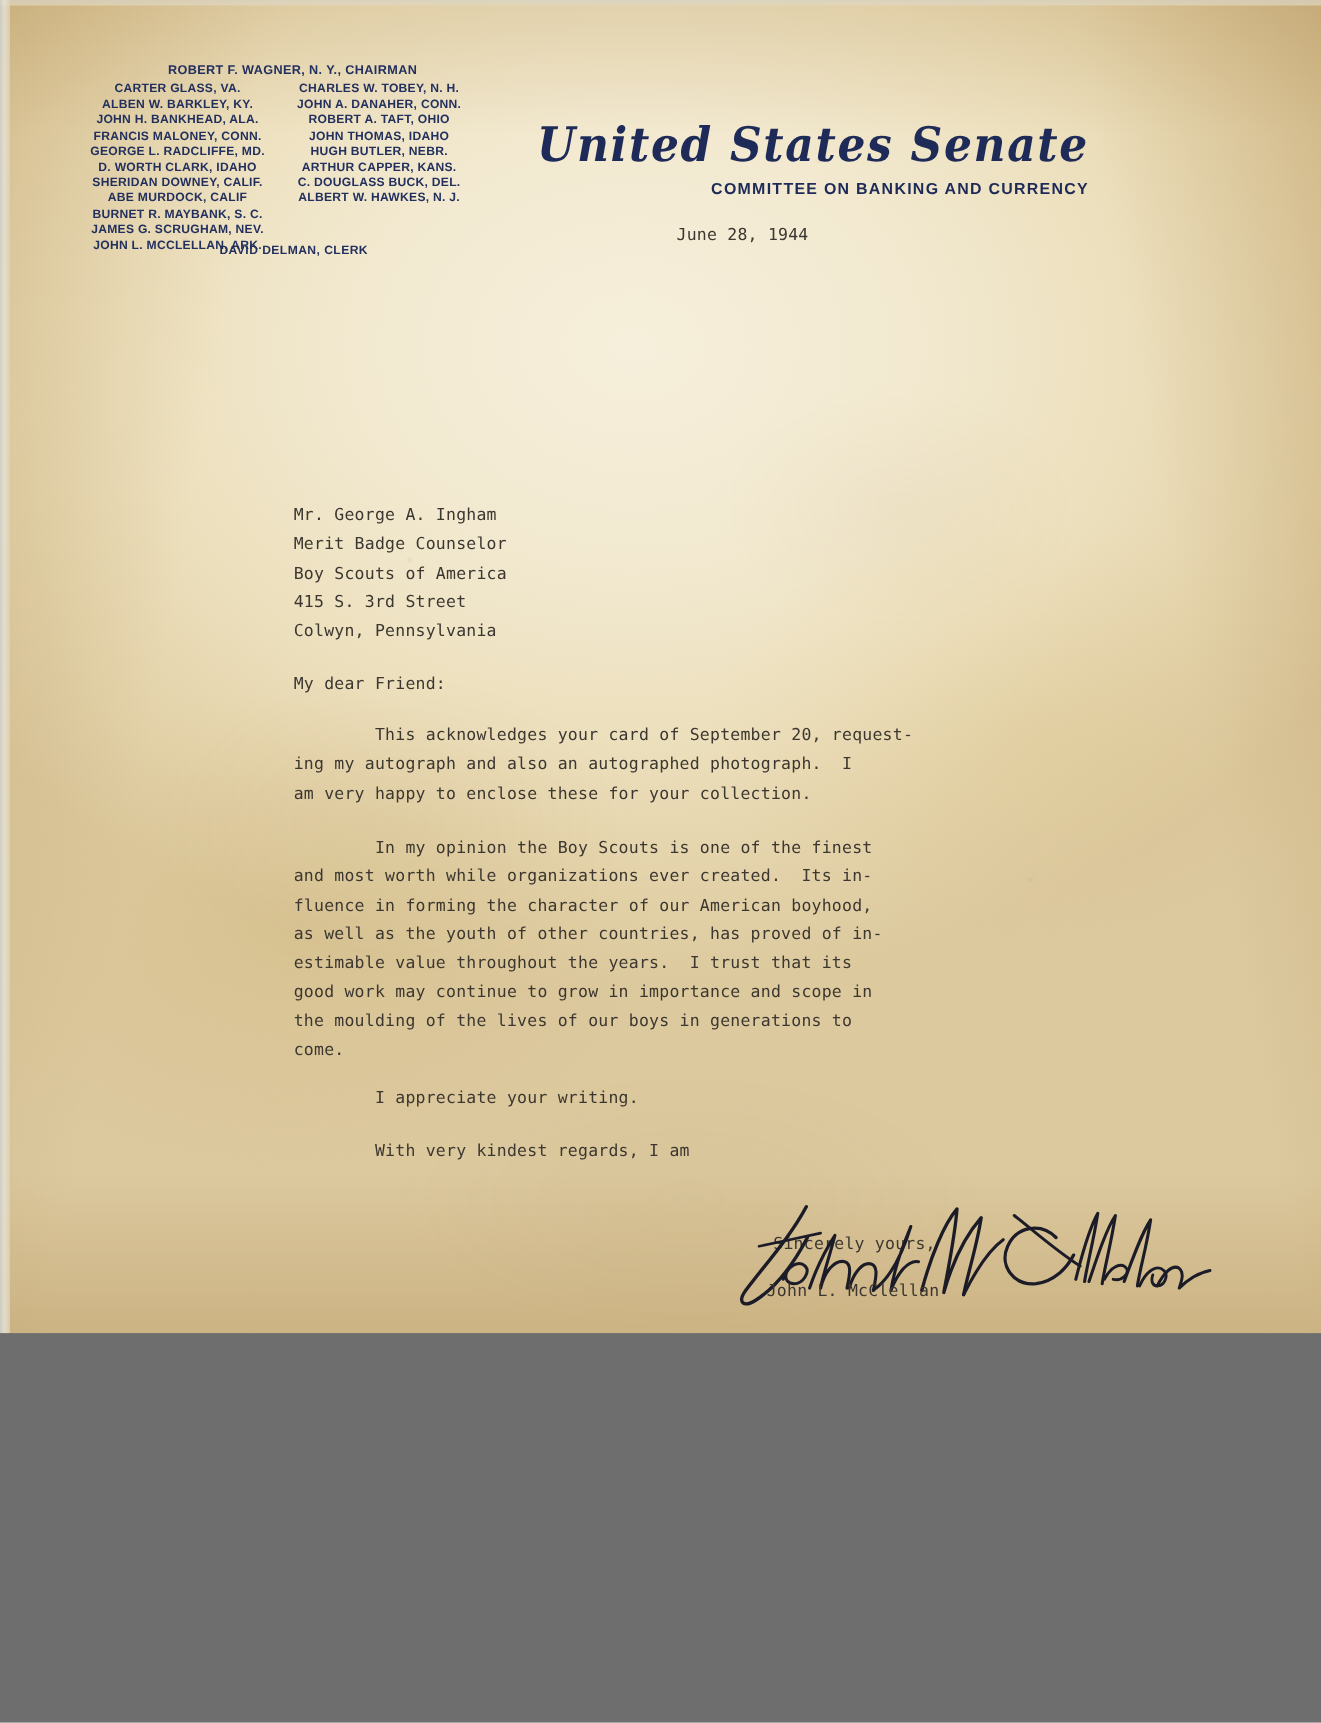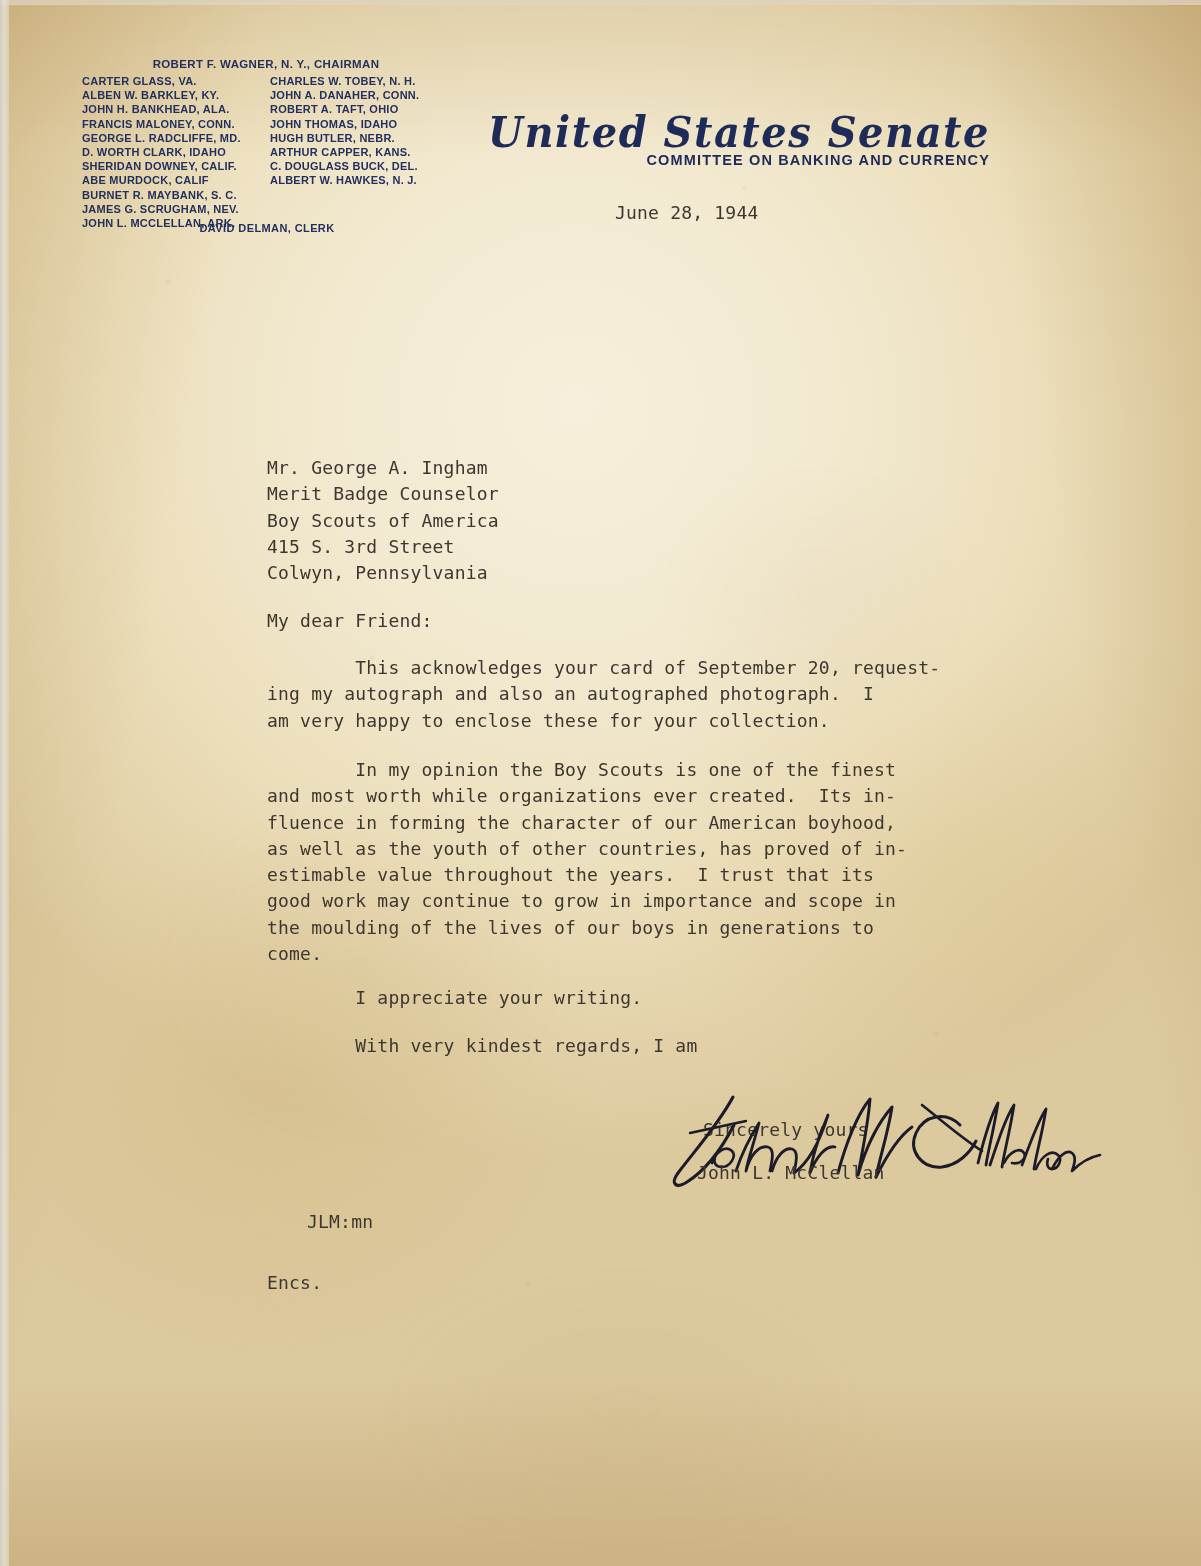--- a/index.html
+++ b/index.html
@@ -3,21 +3,21 @@
 <meta charset="utf-8">
 <style>
   html, body {
     margin: 0;
     padding: 0;
     background: #6e6e6e;
   }
   .page {
     position: relative;
     width: 1201px;
-    height: 1566px;
+    height: 1212px;
     overflow: hidden;
     background: #ffffff;
     font-family: "Liberation Sans", sans-serif;
   }
   
   .paper-base {
     position: absolute;
     inset: 0;
     background:
       radial-gradient(ellipse 62% 48% at 48% 26%, #f6efdb 0%, #f2e9d0 34%, #ecdfbc 62%, #e3d2a9 84%, #dcc99e 100%);
@@ -78,20 +78,21 @@
     text-align: center;
     font-size: 11.5px;
     font-weight: bold;
     letter-spacing: 0.35px;
     margin-bottom: 4px;
     padding-left: 16px;
   }
   .roster-cols {
     position: relative;
     height: 142px;
+    text-align: center;
   }
   .roster-col {
     position: absolute;
     top: 0;
   }
   .roster-col-left { left: 4px; }
   .roster-col-right { left: 192px; }
   .roster-name {
     font-size: 11px;
     font-weight: bold;
@@ -120,38 +121,39 @@
   .masthead-title {
     font-family: "DejaVu Serif", serif;
     font-size: 40px;
     font-weight: bold;
     font-style: italic;
     letter-spacing: 1.5px;
     line-height: 1;
     transform: scaleY(1.08);
   }
   .masthead-sub {
+    margin-top: 12px;
     font-size: 14.5px;
     font-weight: bold;
     letter-spacing: 1.15px;
   }
   .letter-date {
     position: absolute;
     left: 615px;
     top: 200px;
     font-family: "DejaVu Sans Mono", monospace;
     font-size: 20px;
     letter-spacing: 0.6px;
     color: #403a31;
   }
 
   
   .typed {
     font-family: "DejaVu Sans Mono", monospace;
-    font-size: 18px;
+    font-size: 15px;
     line-height: 26.3px;
     color: #3c3730;
     letter-spacing: 0.2px;
     white-space: pre;
   }
   .address-block {
     position: absolute;
     left: 267px;
     top: 455px;
   }

